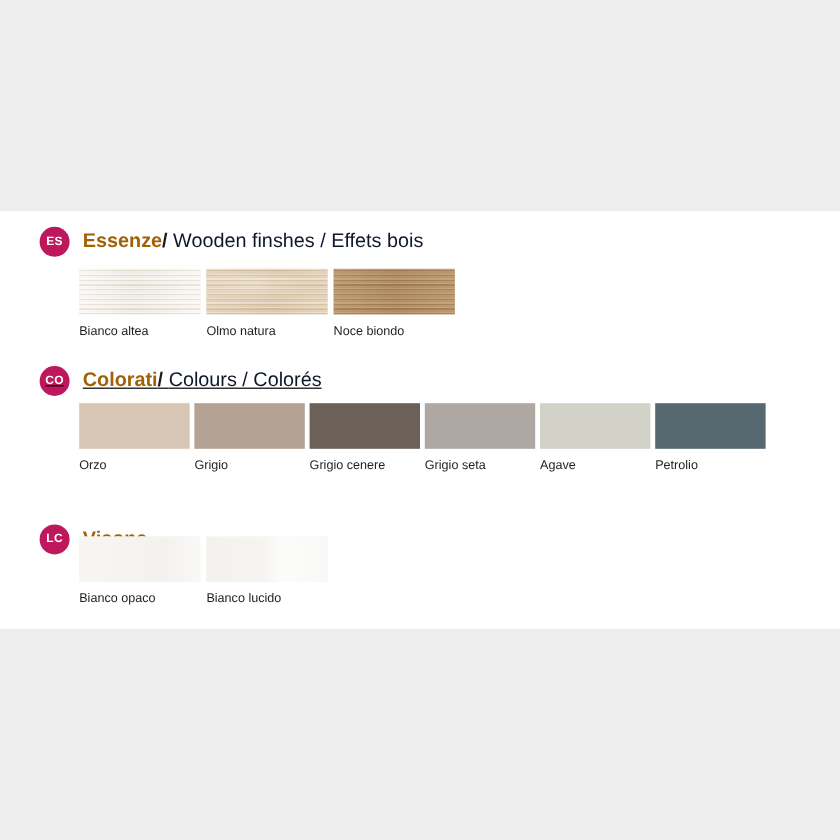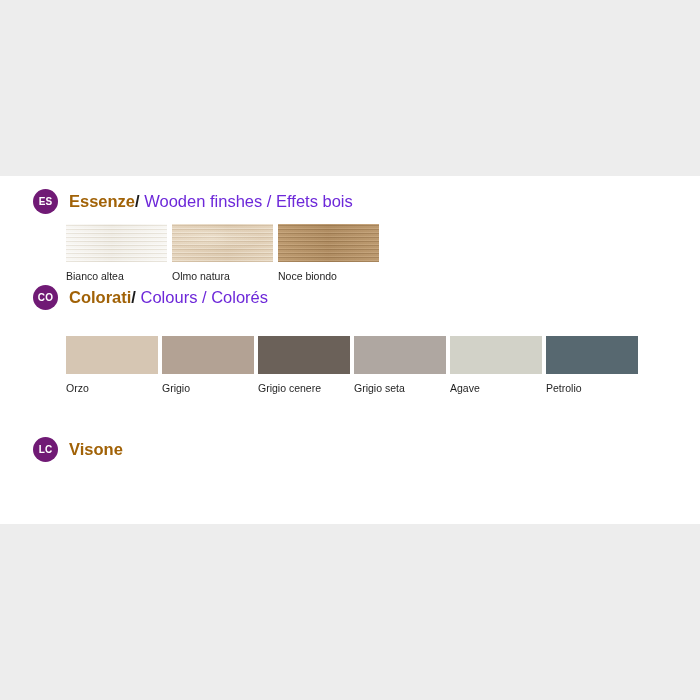--- a/index.html
+++ b/index.html
@@ -18,35 +18,35 @@
 
   
   .section{position:absolute;left:0;width:700px;}
   .sec-head{
     position:relative;height:26px;
     display:flex;align-items:center;
     padding-left:33px;
   }
   .badge{
     width:25px;height:25px;border-radius:50%;
-    background:#701a75;color:#ffffff;
+    background:#be185d;color:#ffffff;
     display:flex;align-items:center;justify-content:center;
     font-size:10px;font-weight:bold;letter-spacing:.2px;
     font-family:"Liberation Sans","DejaVu Sans",sans-serif;
     flex:0 0 auto;
   }
   .sec-title{
     margin-left:11px;
     font-size:16.5px;line-height:18px;
     white-space:nowrap;
     font-family:"Liberation Sans","DejaVu Sans",sans-serif;
   }
   .sec-title .it{font-weight:bold;color:#a16207;}
   .sec-title .sl{font-weight:bold;color:#1a1a1a;}
-  .sec-title .tr{color:#6d28d9;font-weight:normal;}
+  .sec-title .tr{color:#0f172a;font-weight:normal;}
 
   
   .swatch-row{
     position:absolute;display:flex;align-items:flex-start;
   }
   .swatch-cell{display:flex;flex-direction:column;}
   .swatch{
     position:relative;
     border:0;
     overflow:hidden;
@@ -108,21 +108,21 @@
     <div class="swatch-cell">
       <div class="swatch" style="background:#b18c5f;">
         <div class="grain" style="background:
           repeating-linear-gradient(to bottom, rgba(226,199,164,.32) 0 1px, rgba(126,95,59,.30) 1px 2px, rgba(200,170,132,.20) 2px 4px),
           linear-gradient(to right, rgba(221,193,157,.22), rgba(130,99,63,.16) 50%, rgba(216,188,152,.20));"></div>
       </div>
       <div class="sw-label">Noce biondo</div>
     </div>
   </div>
 
-  <div class="section" style="top:284px;">
+  <div class="section" style="top:304px;text-decoration:underline;">
     <div class="sec-head">
       <div class="badge">CO</div>
       <div class="sec-title">
         <span class="it">Colorati</span><span class="sl">/</span> <span class="tr">Colours / Colorés</span>
       </div>
     </div>
   </div>
 
   <div class="swatch-row row-col" style="left:66px;top:336px;">
     <div class="swatch-cell">
@@ -153,14 +153,28 @@
 
   <div class="section" style="top:415px;margin-top:21px;">
     <div class="sec-head">
       <div class="badge">LC</div>
       <div class="sec-title">
         <span class="it">Visone</span><span class="sl"></span><span class="tr"></span>
       </div>
     </div>
   </div>
 
+  <div class="swatch-row row-lac" style="left:66px;top:447px;">
+    <div class="swatch-cell">
+      <div class="swatch" style="background:#f5f4f1;">
+        <div class="grain" style="background:linear-gradient(to right, rgba(247,246,243,1), rgba(243,242,239,1) 70%, rgba(249,248,246,1));"></div>
+      </div>
+      <div class="sw-label">Bianco opaco</div>
+    </div>
+    <div class="swatch-cell">
+      <div class="swatch" style="background:#f6f5f2;">
+        <div class="grain" style="background:linear-gradient(to right, rgba(243,242,239,1) 0%, rgba(245,244,241,1) 45%, rgba(252,252,251,1) 62%, rgba(249,248,246,1) 100%);"></div>
+      </div>
+      <div class="sw-label">Bianco lucido</div>
+    </div>
+  </div>
 
 </div>
 
 </body></html>

